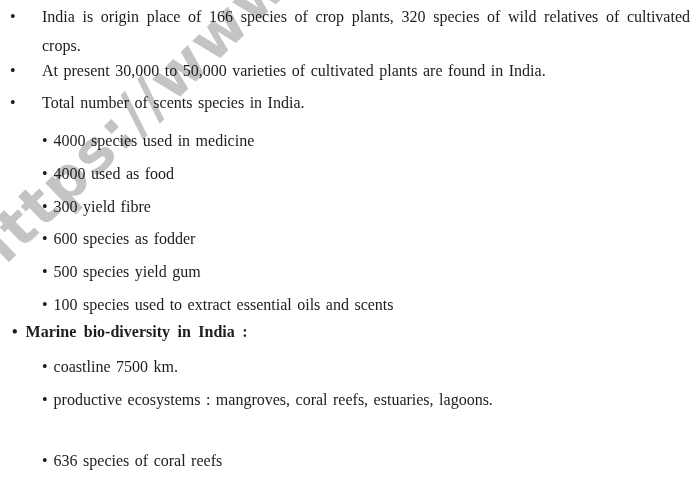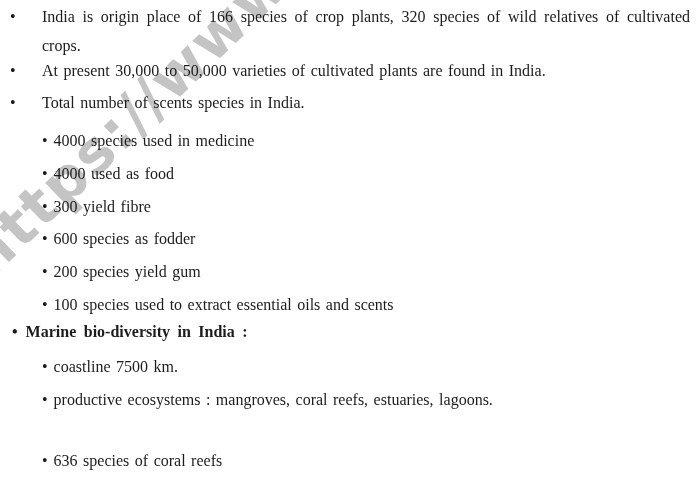--- a/index.html
+++ b/index.html
@@ -94,21 +94,21 @@
     <div class="line sub-item" style="top:164px">
       <span class="b">•</span><span>4000 used as food</span>
     </div>
     <div class="line sub-item" style="top:197px">
       <span class="b">•</span><span>300 yield fibre</span>
     </div>
     <div class="line sub-item" style="top:229px">
       <span class="b">•</span><span>600 species as fodder</span>
     </div>
     <div class="line sub-item" style="top:262px">
-      <span class="b">•</span><span>200 species yield gum</span>
+      <span class="b">•</span><span>500 species yield gum</span>
     </div>
     <div class="line sub-item" style="top:295px">
       <span class="b">•</span><span>100 species used to extract essential oils and scents</span>
     </div>
 
     <div class="line heading-item" style="top:322px">
       <span class="b">•</span><span>Marine bio-diversity in India :</span>
     </div>
 
     <div class="line sub-item" style="top:357px">

